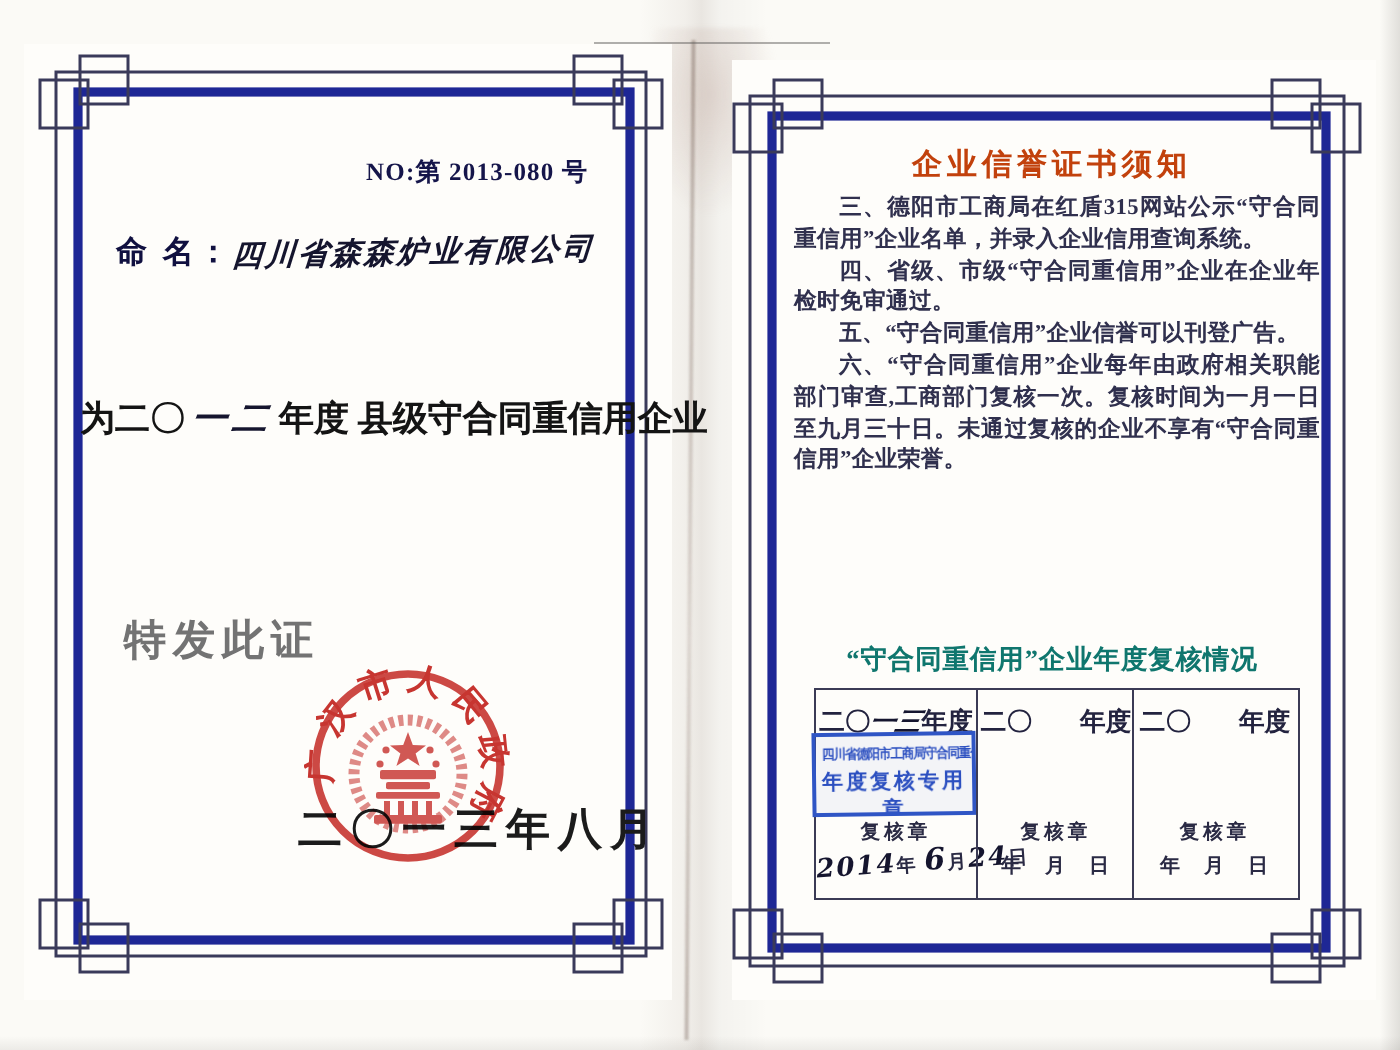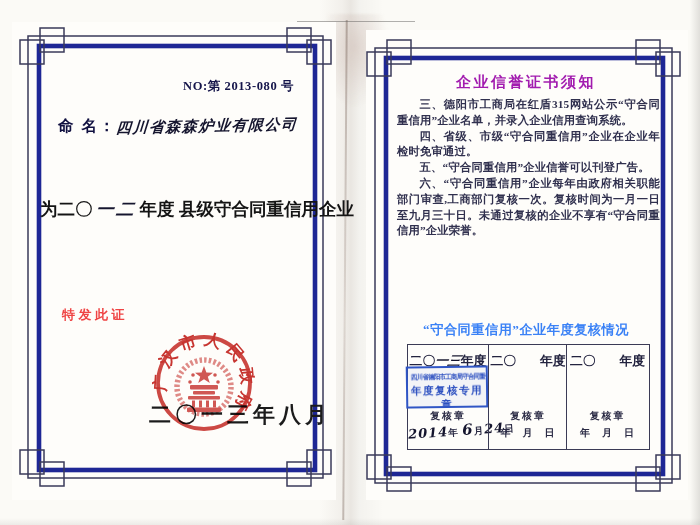--- a/index.html
+++ b/index.html
@@ -31,33 +31,33 @@
   .frame-svg{pointer-events:none;}
 
   
   .serial{left:183px;top:78px;font-size:12.5px;letter-spacing:0.6px;color:#15154a;font-weight:600;white-space:nowrap;}
   .name-line{left:58px;top:116px;white-space:nowrap;color:#101040;}
   .name-label{font-size:15.5px;font-weight:700;letter-spacing:2px;}
   .hand{font-family:"DejaVu Serif",serif;font-style:italic;font-weight:700;color:#15152e;}
   .company{font-size:15px;letter-spacing:1.5px;display:inline-block;transform:rotate(-1.2deg) skewX(-5deg);}
   .award{left:40px;top:197px;width:290px;font-size:17.5px;font-weight:700;color:#141414;white-space:nowrap;}
   .award .hand{display:inline-block;margin:0 3px;transform:skewX(-8deg);letter-spacing:3px;}
-  .issue{left:62px;top:306px;font-size:13px;font-weight:700;letter-spacing:3.5px;color:#ef4444;}
+  .issue{left:62px;top:306px;font-size:21px;font-weight:700;letter-spacing:3.5px;color:#737373;}
   .cert-date{left:149px;top:400px;font-size:22px;font-weight:700;letter-spacing:4px;color:#1b1b1b;z-index:2;}
   .seal-wrap{left:152px;top:330px;width:104px;height:104px;z-index:3;mix-blend-mode:multiply;opacity:0.92;filter:blur(0.3px);}
 
   
   .notice-title{left:392px;top:73px;width:268px;text-align:center;font-size:15px;font-weight:700;
-    letter-spacing:2.5px;color:#a21caf;}
+    letter-spacing:2.5px;color:#c2410c;}
   .notice-body{left:397px;top:97px;width:263px;font-size:11.3px;line-height:15.8px;
     color:#30304e;font-weight:600;text-align:justify;letter-spacing:0.2px;}
   .notice-body p{margin:0;text-indent:2em;}
   .notice-body p.noindent{text-indent:0;}
   .review-title{left:392px;top:321px;width:268px;text-align:center;font-size:13.2px;font-weight:700;
-    letter-spacing:0.5px;color:#3b82f6;}
+    letter-spacing:0.5px;color:#0f766e;}
 
   
   .review-table{left:407px;top:344px;width:241px;height:104px;border:1.6px solid #3b3b55;}
   .tcol{position:absolute;top:0;bottom:0;border-left:1.4px solid #3b3b55;}
   .tcol.first{border-left:none;}
   .year-line{position:absolute;top:8px;left:0;right:0;text-align:center;font-size:12.8px;
     font-weight:700;color:#23233f;white-space:nowrap;}
   .year-hand{display:inline-block;min-width:24px;transform:skewX(-10deg);}
   .seal-label{position:absolute;bottom:26px;left:0;right:0;text-align:center;font-size:9.8px;
     font-weight:700;letter-spacing:2px;color:#2a2a44;}

